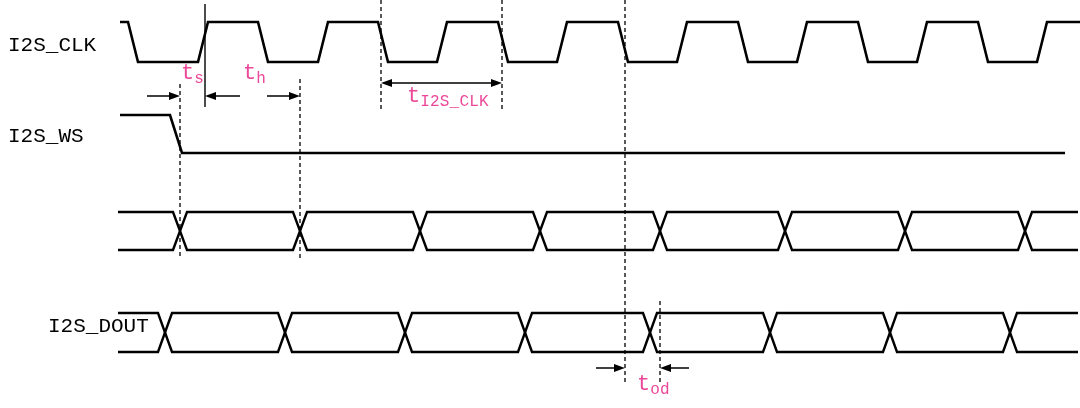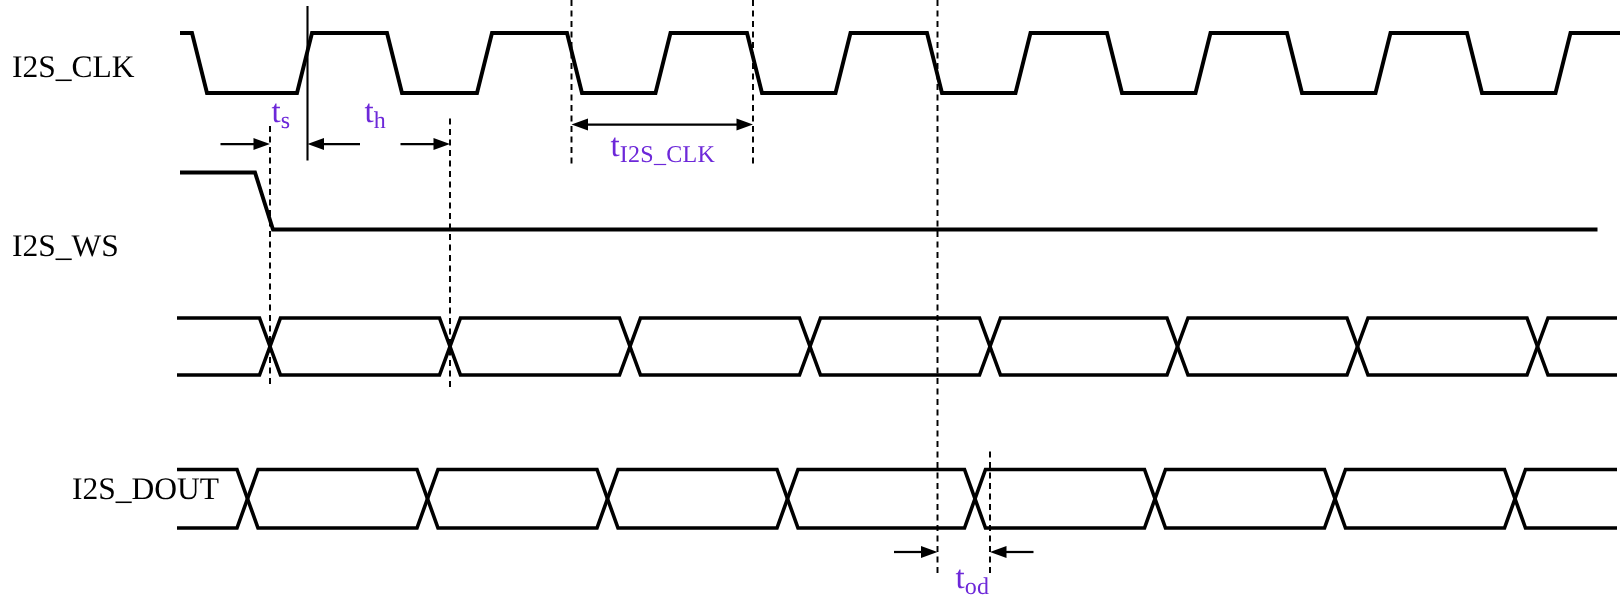--- a/index.html
+++ b/index.html
@@ -1,34 +1,34 @@
 <!DOCTYPE html>
 <html><head>
 <meta charset="utf-8">
 <style>
   html,body{margin:0;padding:0;background:#ffffff;}
   #stage{
     position:relative;
     width:1080px;height:408px;
     background:#ffffff;
     overflow:hidden;
-    font-family:Liberation Serif, serif;
+    font-family:Liberation Mono, monospace;
   }
   #wave-svg{position:absolute;left:0;top:0;width:1080px;height:408px;}
   .sig-label{
     position:absolute;
     transform:translateY(-50%);
     font-size:21px;
     color:#000;
     white-space:nowrap;
   }
   .ann{
     position:absolute;
     font-size:22px;
-    color:#6d28d9;
+    color:#ec4899;
     white-space:nowrap;
     line-height:1;
   }
   .ann .sub{
     font-size:16px;
     vertical-align:-4px;
     letter-spacing:0.2px;
   }
 </style>
 </head>
@@ -70,20 +70,20 @@
         <polygon points="625,368 614,364 614,372" fill="#000000"></polygon>
         <line x1="689" y1="368" x2="668" y2="368" stroke="#000000" stroke-width="1.5"></line>
         <polygon points="660,368 671,364 671,372" fill="#000000"></polygon>
         <line x1="389" y1="83" x2="494" y2="83" stroke="#000000" stroke-width="1.5"></line>
         <polygon points="381,83 392,79 392,87" fill="#000000"></polygon>
         <polygon points="502,83 491,79 491,87" fill="#000000"></polygon>
       </g>
     </svg>
 
   <div class="sig-label" style="left: 8px; top: 45px;">I2S_CLK</div>
-  <div class="sig-label" style="left: 8px; top: 136px; margin-top: 28px;">I2S_WS</div>
+  <div class="sig-label" style="left: 8px; top: 136px;">I2S_WS</div>
   <div class="sig-label" style="left: 8px; top: 326px; margin-left: 40px;">I2S_DOUT</div>
 
   <div class="ann" style="left: 181px; top: 63px;"><span>t</span><span class="sub">s</span></div>
   <div class="ann" style="left: 243px; top: 63px;"><span>t</span><span class="sub">h</span></div>
   <div class="ann" style="left: 407px; top: 86px;"><span>t</span><span class="sub">I2S_CLK</span></div>
   <div class="ann" style="left: 637px; top: 374px;"><span>t</span><span class="sub">od</span></div>
 </div>
 
 </body></html>

